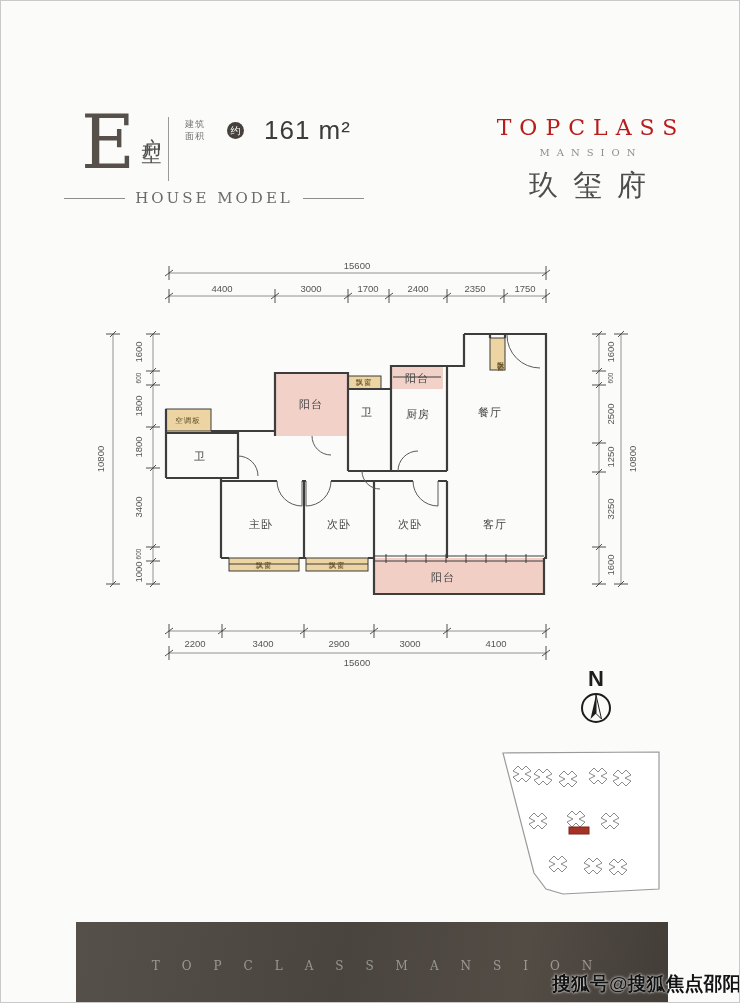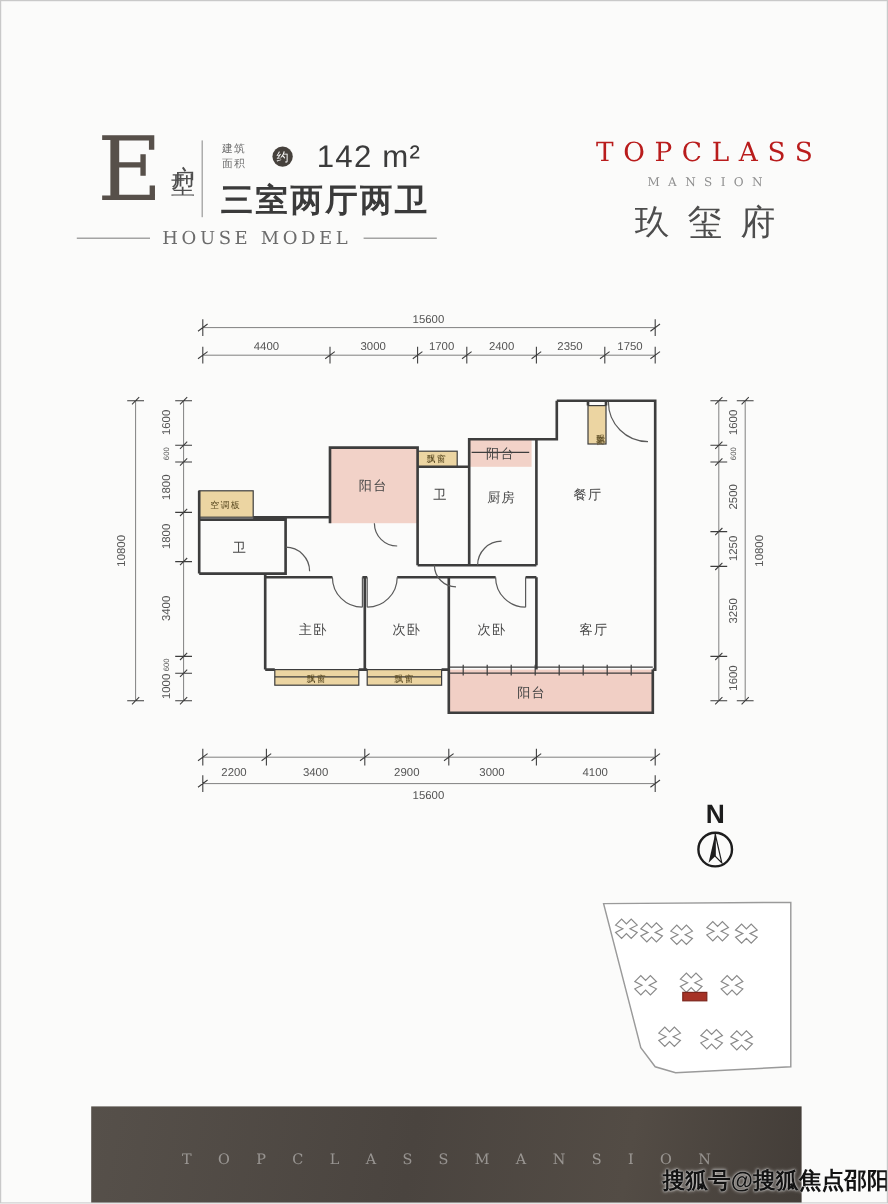--- a/index.html
+++ b/index.html
@@ -82,23 +82,22 @@
 <body>
 
 <div class="page">
 
   <div class="type-letter">E</div>
   <div class="type-label">户型</div>
   <div class="hdr-divider"></div>
   <div class="area-row">
     <div class="area-caption">建筑面积</div>
     <div class="approx-badge">约</div>
-    <div class="area-value">142 m²</div>
-  </div>
-  <div class="layout-text">三室两厅两卫</div>
+    <div class="area-value">161 m²</div>
+  </div>
   <div class="house-model">
     <div class="rule"></div>
     <div class="hm-text">HOUSE MODEL</div>
     <div class="rule"></div>
   </div>
 
   <div class="brand">
     <div class="brand-en">TOPCLASS</div>
     <div class="brand-sub">MANSION</div>
     <div class="brand-cn">玖玺府</div>

